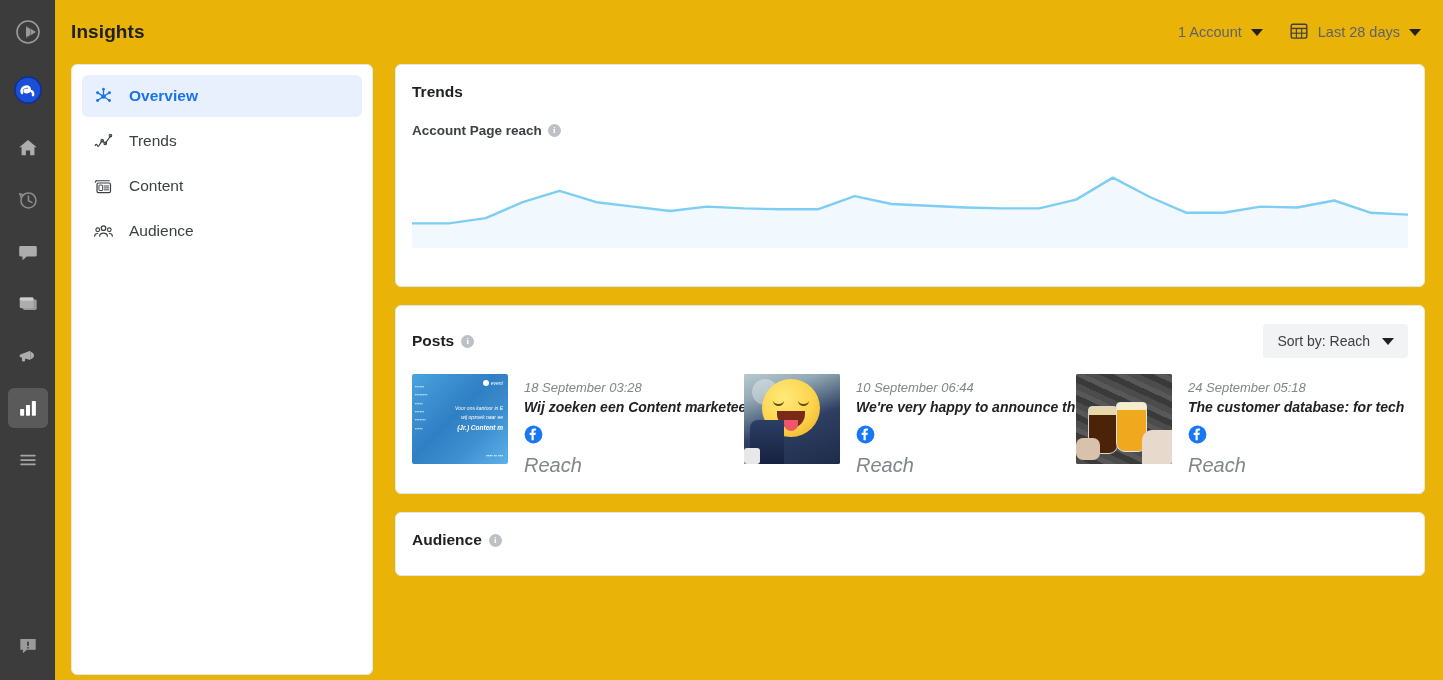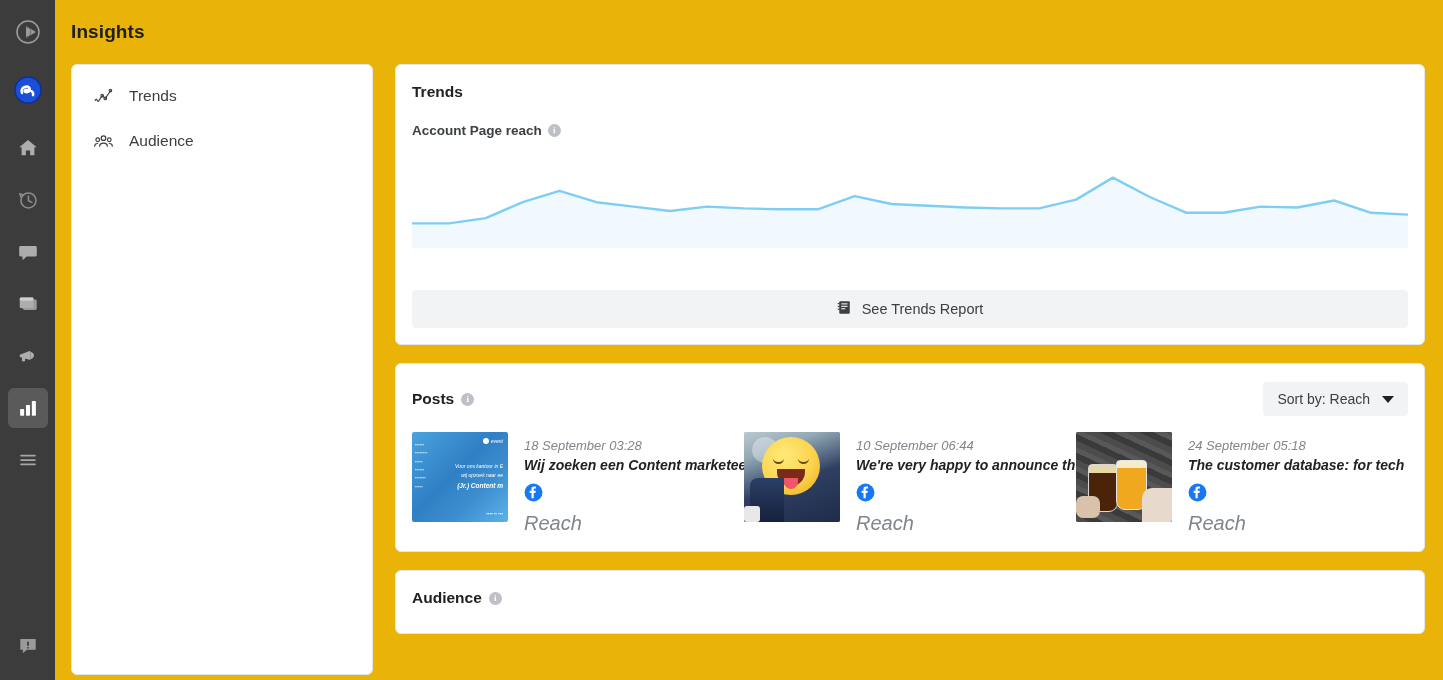--- a/index.html
+++ b/index.html
@@ -219,39 +219,93 @@
         <rect x="11" y="13" width="2" height="1.9" rx="0.9" fill="#3c3c3c"></rect>
       </svg>
     </div>
   </div>
 
   <div class="main">
 
     <div class="topbar">
       <div class="page-title">Insights</div>
 
+      <div class="topbar-right">
+
+        <div class="tb-ctl">
+          <span>1 Account</span>
+          <span class="caret"></span>
+        </div>
+
+        <div class="tb-ctl">
+          <span>
+            <svg width="20" height="20" viewBox="0 0 22 22" aria-hidden="true">
+              <rect x="2.4" y="3.6" width="17.2" height="15.2" rx="2" fill="none" stroke="#3c4043" stroke-width="1.5"></rect>
+              <line x1="2.4" y1="8.2" x2="19.6" y2="8.2" stroke="#3c4043" stroke-width="1.5"></line>
+              <line x1="2.4" y1="13.4" x2="19.6" y2="13.4" stroke="#3c4043" stroke-width="1.2"></line>
+              <line x1="8.1" y1="8.2" x2="8.1" y2="18.8" stroke="#3c4043" stroke-width="1.2"></line>
+              <line x1="13.9" y1="8.2" x2="13.9" y2="18.8" stroke="#3c4043" stroke-width="1.2"></line>
+            </svg>
+          </span>
+          <span>Last 28 days</span>
+          <span class="caret"></span>
+        </div>
+
+      </div>
     </div>
 
     <div class="body-area">
 
       <div class="sidecard">
 
+        <div class="nav-item active">
+          <span class="nav-ico">
+            <svg width="21" height="21" viewBox="0 0 24 24" aria-hidden="true">
+              <circle cx="12" cy="12" r="2.6" fill="#1a73e8"></circle>
+              <circle cx="5.2" cy="7.6" r="1.7" fill="#1a73e8"></circle>
+              <circle cx="18.8" cy="7.6" r="1.7" fill="#1a73e8"></circle>
+              <circle cx="5.2" cy="16.6" r="1.7" fill="#1a73e8"></circle>
+              <circle cx="18.8" cy="16.6" r="1.7" fill="#1a73e8"></circle>
+              <circle cx="12" cy="3.6" r="1.5" fill="#1a73e8"></circle>
+              <line x1="12" y1="12" x2="5.2" y2="7.6" stroke="#1a73e8" stroke-width="1.5"></line>
+              <line x1="12" y1="12" x2="18.8" y2="7.6" stroke="#1a73e8" stroke-width="1.5"></line>
+              <line x1="12" y1="12" x2="5.2" y2="16.6" stroke="#1a73e8" stroke-width="1.5"></line>
+              <line x1="12" y1="12" x2="18.8" y2="16.6" stroke="#1a73e8" stroke-width="1.5"></line>
+              <line x1="12" y1="12" x2="12" y2="3.6" stroke="#1a73e8" stroke-width="1.5"></line>
+            </svg>
+          </span>
+          <span>Overview</span>
+        </div>
 
         <div class="nav-item">
           <span class="nav-ico">
             <svg width="21" height="21" viewBox="0 0 24 24" aria-hidden="true">
               <path d="M2.5 16.5 q1.2 -2.4 2.4 0 q1.2 2.4 2.4 -0.6 L10.5 11 L14 14.2 L20.2 5.4" fill="none" stroke="#3c4043" stroke-width="1.3" stroke-linecap="round" stroke-linejoin="round"></path>
               <circle cx="10.5" cy="11" r="1.5" fill="none" stroke="#3c4043" stroke-width="1.2"></circle>
               <circle cx="14" cy="14.2" r="1.5" fill="none" stroke="#3c4043" stroke-width="1.2"></circle>
               <circle cx="19.9" cy="5.2" r="1.5" fill="none" stroke="#3c4043" stroke-width="1.2"></circle>
             </svg>
           </span>
           <span>Trends</span>
         </div>
 
+        <div class="nav-item">
+          <span class="nav-ico">
+            <svg width="21" height="21" viewBox="0 0 24 24" aria-hidden="true">
+              <path d="M4 5.4 h14.6" fill="none" stroke="#3c4043" stroke-width="1.3" stroke-linecap="round"></path>
+              <path d="M2.6 7 q0 -1.6 1.6 -1.6" fill="none" stroke="#3c4043" stroke-width="1.3" stroke-linecap="round"></path>
+              <rect x="4.6" y="8" width="15.4" height="11" rx="1.6" fill="none" stroke="#3c4043" stroke-width="1.4"></rect>
+              <rect x="6.8" y="10.4" width="4.2" height="6.2" rx="0.7" fill="none" stroke="#3c4043" stroke-width="1.1"></rect>
+              <line x1="12.8" y1="11.4" x2="17.9" y2="11.4" stroke="#3c4043" stroke-width="1.1" stroke-linecap="round"></line>
+              <line x1="12.8" y1="13.6" x2="17.9" y2="13.6" stroke="#3c4043" stroke-width="1.1" stroke-linecap="round"></line>
+              <line x1="12.8" y1="15.8" x2="17.9" y2="15.8" stroke="#3c4043" stroke-width="1.1" stroke-linecap="round"></line>
+            </svg>
+          </span>
+          <span>Content</span>
+        </div>
 
         <div class="nav-item">
           <span class="nav-ico">
             <svg width="21" height="21" viewBox="0 0 24 24" aria-hidden="true">
               <circle cx="12" cy="8.2" r="2.6" fill="none" stroke="#3c4043" stroke-width="1.4"></circle>
               <path d="M7.6 17.4 q0 -3.6 4.4 -3.6 q4.4 0 4.4 3.6" fill="none" stroke="#3c4043" stroke-width="1.4" stroke-linecap="round"></path>
               <circle cx="5.4" cy="10" r="2.1" fill="none" stroke="#3c4043" stroke-width="1.3"></circle>
               <path d="M1.9 17.4 q0 -3.1 3.5 -3.1" fill="none" stroke="#3c4043" stroke-width="1.3" stroke-linecap="round"></path>
               <circle cx="18.6" cy="10" r="2.1" fill="none" stroke="#3c4043" stroke-width="1.3"></circle>
               <path d="M22.1 17.4 q0 -3.1 -3.5 -3.1" fill="none" stroke="#3c4043" stroke-width="1.3" stroke-linecap="round"></path>
@@ -272,34 +326,20 @@
             <span class="info-ico">i</span>
           </div>
 
           <div class="chart-wrap">
             <svg id="reach-chart" width="100%" height="118" viewBox="0 0 1006 118" preserveAspectRatio="none" aria-hidden="true">
               <path id="reach-area" fill="#f2f9fe" d="M0.0 71.4 L37.3 71.4 L74.5 66.1 L111.8 50.2 L149.0 38.8 L186.3 50.2 L223.6 54.6 L260.8 59.0 L298.1 54.6 L335.3 56.4 L372.6 57.3 L409.9 57.3 L447.1 44.1 L484.4 52.0 L521.6 53.8 L558.9 55.5 L596.1 56.4 L633.4 56.4 L670.7 47.6 L707.9 25.6 L745.2 45.0 L782.4 60.8 L819.7 60.8 L857.0 54.6 L894.2 55.5 L931.5 48.5 L968.7 60.8 L1006.0 62.6 L1006 96 L0 96 Z"></path>
               <path id="reach-line" fill="none" stroke="#7ecdf5" stroke-width="2.4" stroke-linejoin="round" stroke-linecap="round" d="M0.0 71.4 L37.3 71.4 L74.5 66.1 L111.8 50.2 L149.0 38.8 L186.3 50.2 L223.6 54.6 L260.8 59.0 L298.1 54.6 L335.3 56.4 L372.6 57.3 L409.9 57.3 L447.1 44.1 L484.4 52.0 L521.6 53.8 L558.9 55.5 L596.1 56.4 L633.4 56.4 L670.7 47.6 L707.9 25.6 L745.2 45.0 L782.4 60.8 L819.7 60.8 L857.0 54.6 L894.2 55.5 L931.5 48.5 L968.7 60.8 L1006.0 62.6"></path>
             </svg>
           </div>
 
-          <div class="report-btn">
-            <span>
-              <svg width="15" height="15" viewBox="0 0 16 16" aria-hidden="true">
-                <rect x="2.4" y="1.4" width="11.2" height="13.2" rx="1" fill="#3c4043"></rect>
-                <rect x="0.8" y="3.2" width="2" height="1.2" fill="#3c4043"></rect>
-                <rect x="0.8" y="6.2" width="2" height="1.2" fill="#3c4043"></rect>
-                <rect x="0.8" y="9.2" width="2" height="1.2" fill="#3c4043"></rect>
-                <rect x="4.6" y="3.6" width="6.6" height="1.1" fill="#fff"></rect>
-                <rect x="4.6" y="6.2" width="6.6" height="1.1" fill="#fff"></rect>
-                <rect x="4.6" y="8.8" width="4.2" height="1.1" fill="#fff"></rect>
-              </svg>
-            </span>
-            <span>See Trends Report</span>
-          </div>
         </div>
 
         <div class="card">
           <div class="posts-head">
             <div class="card-title">
               <span>Posts</span>
               <span class="info-ico">i</span>
             </div>
             <div class="sortby">
               <span>Sort by: Reach</span>

